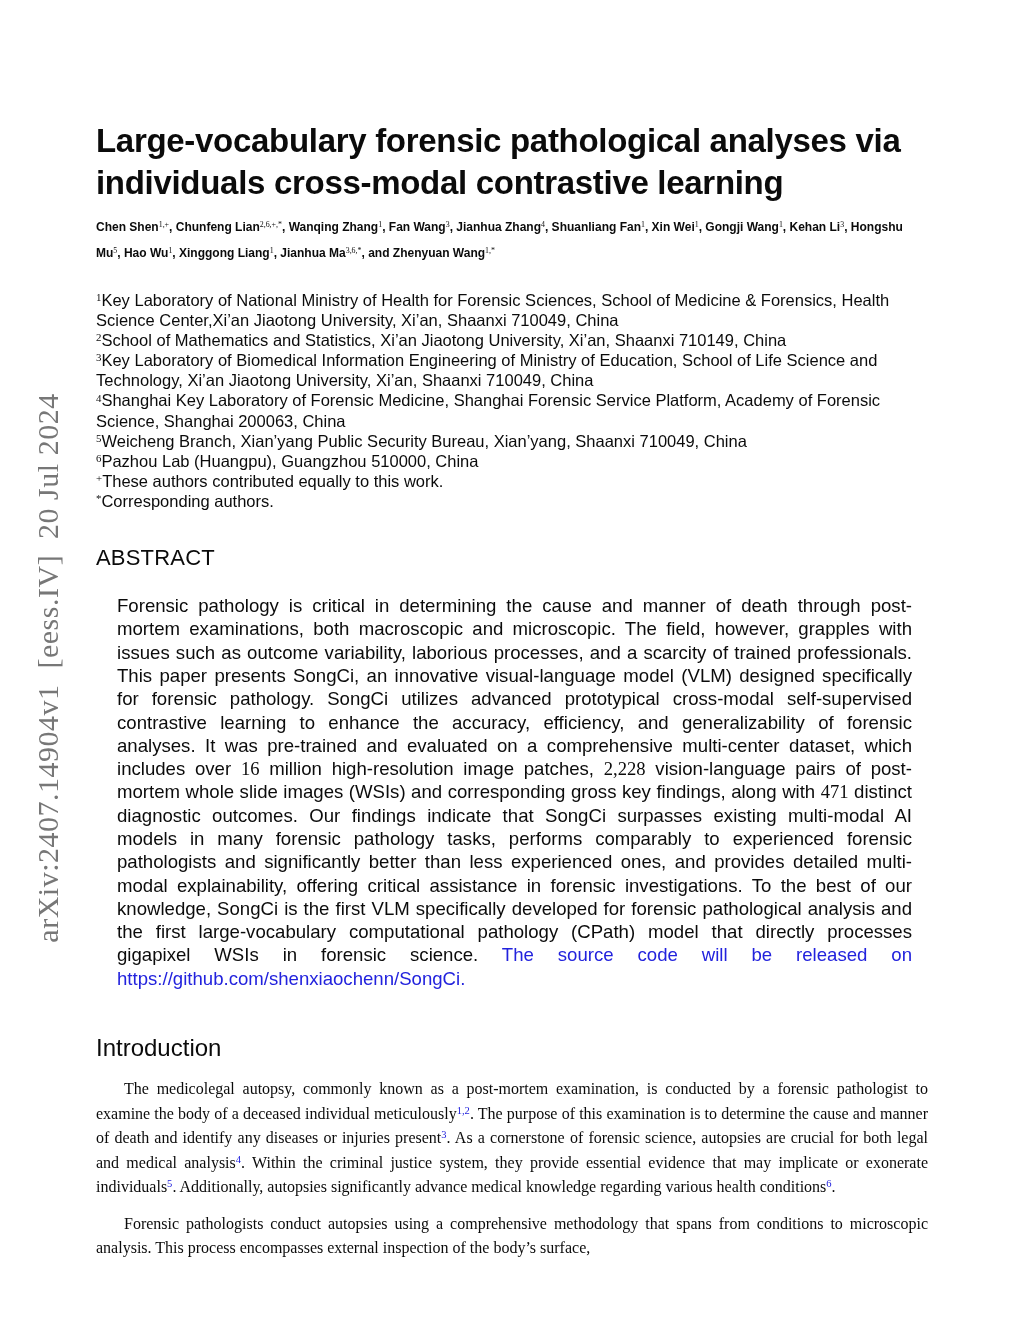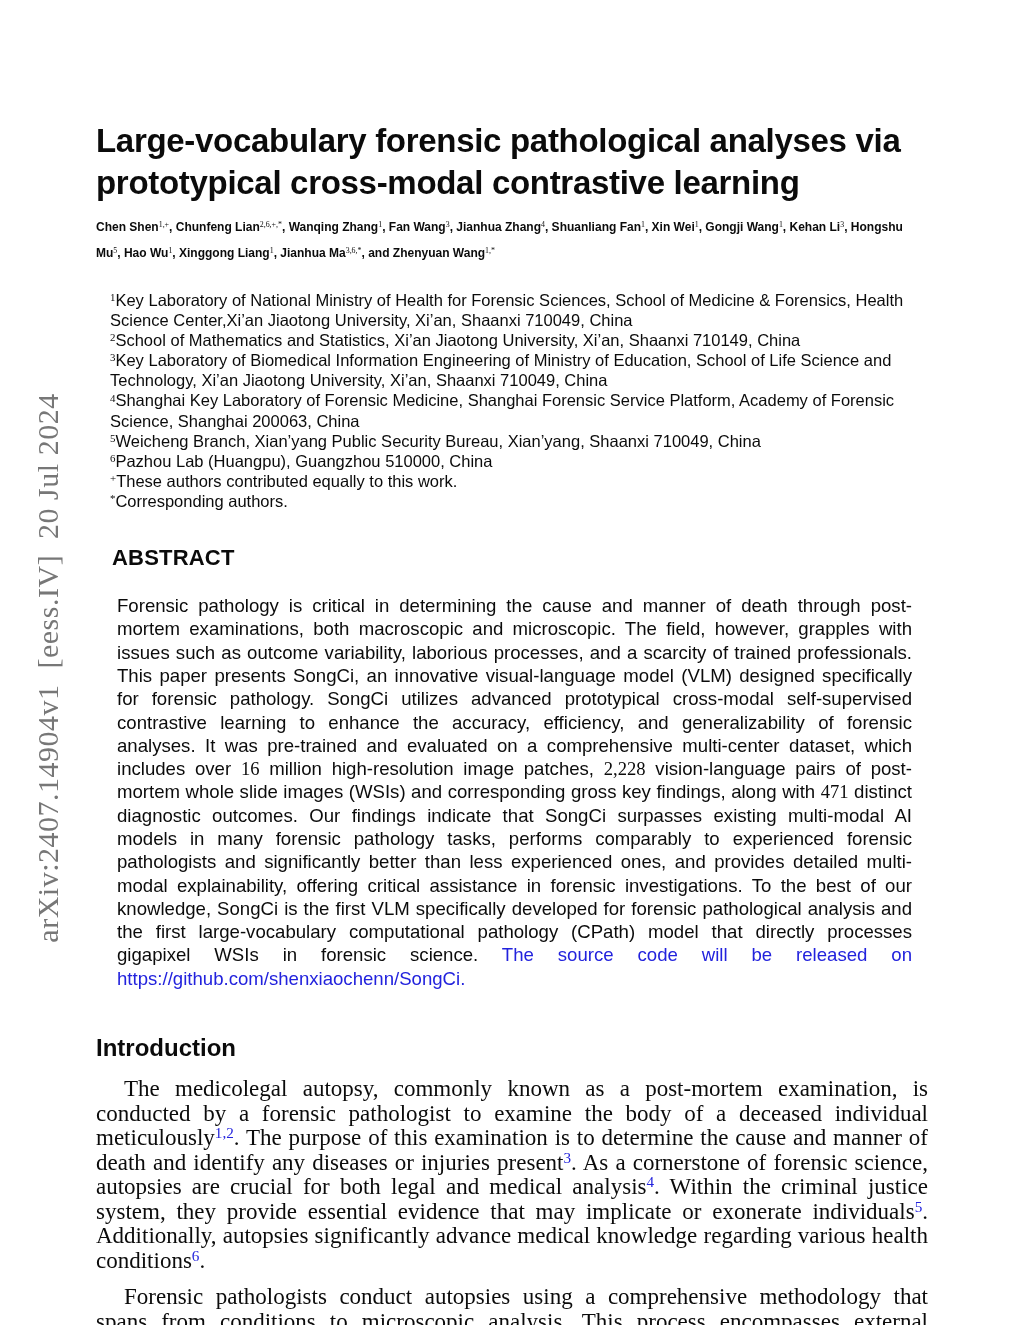--- a/index.html
+++ b/index.html
@@ -43,47 +43,47 @@
     letter-spacing:-0.3px;
   }
   .title .tline{display:block;}
   .authors{
     margin:0 0 24px 0;
     font-size:12px;
     font-weight:bold;
     line-height:25.5px;
   }
   .affiliations{
-    margin:0 0 34px 14px;
+    margin:0 0 34px 0;
     font-size:16.5px;
     line-height:20.1px;
     font-weight:normal;
   }
   .abstract-heading{
-    margin:0 0 23px 16px;
+    margin:0 0 23px 0;
     font-size:22px;
-    font-weight:bold;
+    font-weight:normal;
     letter-spacing:0.2px;
   }
   .abstract-body{
     margin:16px;
     padding-left:5px;
     font-size:18.6px;
     line-height:23.3px;
     text-align:justify;
   }
   .intro-heading{
     margin:44px 0 15px 0;
     font-size:24px;
-    font-weight:bold;
+    font-weight:normal;
   }
   .intro-para{
     margin:12px 0 4px 0;
     font-family:"Liberation Serif", serif;
-    font-size:23px;
+    font-size:16px;
     line-height:24.5px;
     text-align:justify;
     text-indent:28px;
   }
   sup.seg-sup, sup.seg-supb{
     font-family:"Liberation Serif", serif;
     font-weight:normal;
     font-size:66%;
     line-height:0;
     position:relative;
@@ -100,21 +100,21 @@
 <body>
 
 <div class="page">
 
   <div class="watermark">arXiv:2407.14904v1  [eess.IV]  20 Jul 2024</div>
 
   <main class="content">
 
     <h1 class="title">
       <span class="tline">Large-vocabulary forensic pathological analyses via</span>
-      <span class="tline">prototypical cross-modal contrastive learning</span>
+      <span class="tline">individuals cross-modal contrastive learning</span>
     </h1>
 
     <p class="authors"><span class="seg-b">Chen Shen</span><sup class="seg-sup">1,+</sup><span class="seg-b">, Chunfeng Lian</span><sup class="seg-sup">2,6,+,*</sup><span class="seg-b">, Wanqing Zhang</span><sup class="seg-sup">1</sup><span class="seg-b">, Fan Wang</span><sup class="seg-sup">3</sup><span class="seg-b">, Jianhua Zhang</span><sup class="seg-sup">4</sup><span class="seg-b">, Shuanliang Fan</span><sup class="seg-sup">1</sup><span class="seg-b">, Xin Wei</span><sup class="seg-sup">1</sup><span class="seg-b">, Gongji Wang</span><sup class="seg-sup">1</sup><span class="seg-b">, Kehan Li</span><sup class="seg-sup">3</sup><span class="seg-b">, Hongshu Mu</span><sup class="seg-sup">5</sup><span class="seg-b">, Hao Wu</span><sup class="seg-sup">1</sup><span class="seg-b">, Xinggong Liang</span><sup class="seg-sup">1</sup><span class="seg-b">, Jianhua Ma</span><sup class="seg-sup">3,6,*</sup><span class="seg-b">, and Zhenyuan Wang</span><sup class="seg-sup">1,*</sup></p>
 
     <div class="affiliations"><sup class="seg-sup">1</sup><span class="seg-t">Key Laboratory of National Ministry of Health for Forensic Sciences, School of Medicine &amp; Forensics, Health Science Center,Xi’an Jiaotong University, Xi’an, Shaanxi 710049, China</span><br><sup class="seg-sup">2</sup><span class="seg-t">School of Mathematics and Statistics, Xi’an Jiaotong University, Xi’an, Shaanxi 710149, China</span><br><sup class="seg-sup">3</sup><span class="seg-t">Key Laboratory of Biomedical Information Engineering of Ministry of Education, School of Life Science and Technology, Xi’an Jiaotong University, Xi’an, Shaanxi 710049, China</span><br><sup class="seg-sup">4</sup><span class="seg-t">Shanghai Key Laboratory of Forensic Medicine, Shanghai Forensic Service Platform, Academy of Forensic Science, Shanghai 200063, China</span><br><sup class="seg-sup">5</sup><span class="seg-t">Weicheng Branch, Xian’yang Public Security Bureau, Xian’yang, Shaanxi 710049, China</span><br><sup class="seg-sup">6</sup><span class="seg-t">Pazhou Lab (Huangpu), Guangzhou 510000, China</span><br><sup class="seg-sup">+</sup><span class="seg-t">These authors contributed equally to this work.</span><br><sup class="seg-sup">*</sup><span class="seg-t">Corresponding authors.</span></div>
 
     <h2 class="abstract-heading">ABSTRACT</h2>
 
     <p class="abstract-body"><span class="seg-t">Forensic pathology is critical in determining the cause and manner of death through post-mortem examinations, both macroscopic and microscopic. The field, however, grapples with issues such as outcome variability, laborious processes, and a scarcity of trained professionals. This paper presents SongCi, an innovative visual-language model (VLM) designed specifically for forensic pathology. SongCi utilizes advanced prototypical cross-modal self-supervised contrastive learning to enhance the accuracy, efficiency, and generalizability of forensic analyses. It was pre-trained and evaluated on a comprehensive multi-center dataset, which includes over </span><span class="seg-num">16</span><span class="seg-t"> million high-resolution image patches, </span><span class="seg-num">2,228</span><span class="seg-t"> vision-language pairs of post-mortem whole slide images (WSIs) and corresponding gross key findings, along with </span><span class="seg-num">471</span><span class="seg-t"> distinct diagnostic outcomes. Our findings indicate that SongCi surpasses existing multi-modal AI models in many forensic pathology tasks, performs comparably to experienced forensic pathologists and significantly better than less experienced ones, and provides detailed multi-modal explainability, offering critical assistance in forensic investigations. To the best of our knowledge, SongCi is the first VLM specifically developed for forensic pathological analysis and the first large-vocabulary computational pathology (CPath) model that directly processes gigapixel WSIs in forensic science. </span><span class="seg-link">The source code will be released on https://github.com/shenxiaochenn/SongCi.</span></p>
 

